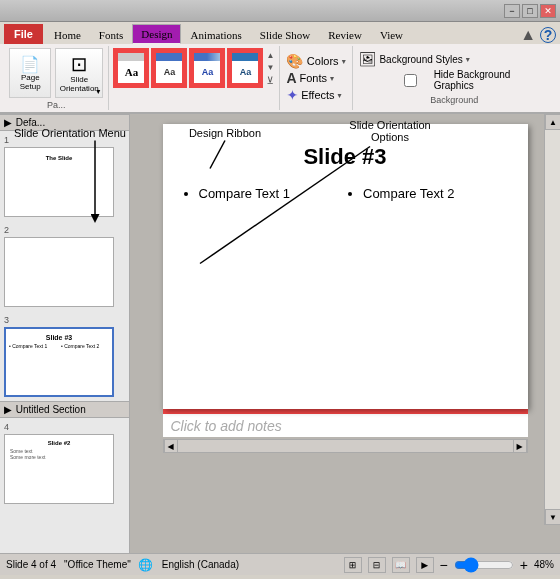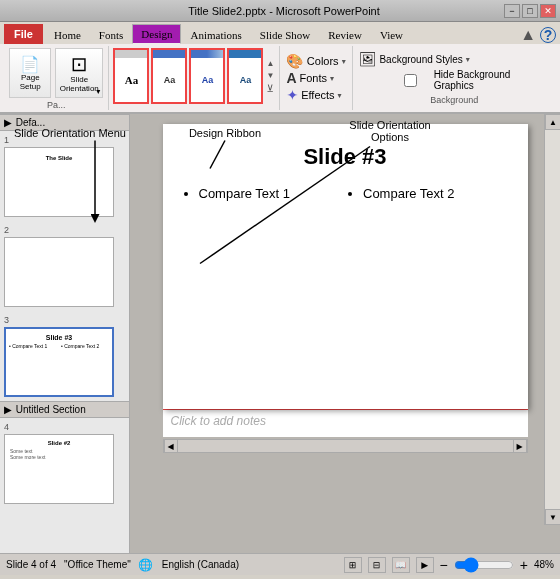--- a/index.html
+++ b/index.html
@@ -130,22 +130,22 @@
       flex-direction: column;
       border-right: 1px solid #ccc;
       padding: 2px 4px;
     }
     .themes-content {
       display: flex;
       align-items: center;
       gap: 2px;
     }
     .theme-item {
-      width: 36px; height: 56px;
-      border: 2px solid #ef4444;
+      width: 36px; height: 40px;
+      border: 5px solid #ef4444;
       background: white;
       display: flex; flex-direction: column;
       cursor: pointer;
       overflow: hidden;
     }
     .theme-item-header {
       height: 8px;
       background: #4472c4;
     }
     .theme-item-body {
@@ -281,23 +281,23 @@
       flex: 1;
       font-size: 13px;
     }
     .slide-col ul { list-style: disc; padding-left: 16px; }
     .slide-col li { margin-bottom: 4px; }
 
     
     .notes-area {
       background: white;
       width: 365px;
-      border-top: 1px solid #ef4444;
+      border-top: 5px solid #ef4444;
       padding: 4px 8px;
-      font-size: 12px;
+      font-size: 14px;
       color: #888;
       height: 28px;
     }
     .scroll-btn {
       width: 16px; height: 16px;
       background: #d0ccc8;
       border: 1px solid #aaa;
       display: flex; align-items: center; justify-content: center;
       font-size: 8px;
       cursor: pointer;
@@ -371,21 +371,20 @@
       width: 100%; height: 100%;
       pointer-events: none;
       z-index: 200;
     }
   </style>
 </head>
 <body>
 
 <div class="title-bar">
   <div style="width:60px"></div>
-  <div class="title-bar-text">Title Slide2.pptx - Microsoft PowerPoint</div>
   <div class="title-bar-controls">
     <div class="title-btn">−</div>
     <div class="title-btn">□</div>
     <div class="title-btn close">✕</div>
   </div>
 </div>
 
 <div class="tab-bar">
   <div class="file-tab">File</div>
   <div class="ribbon-tab">Home</div>

